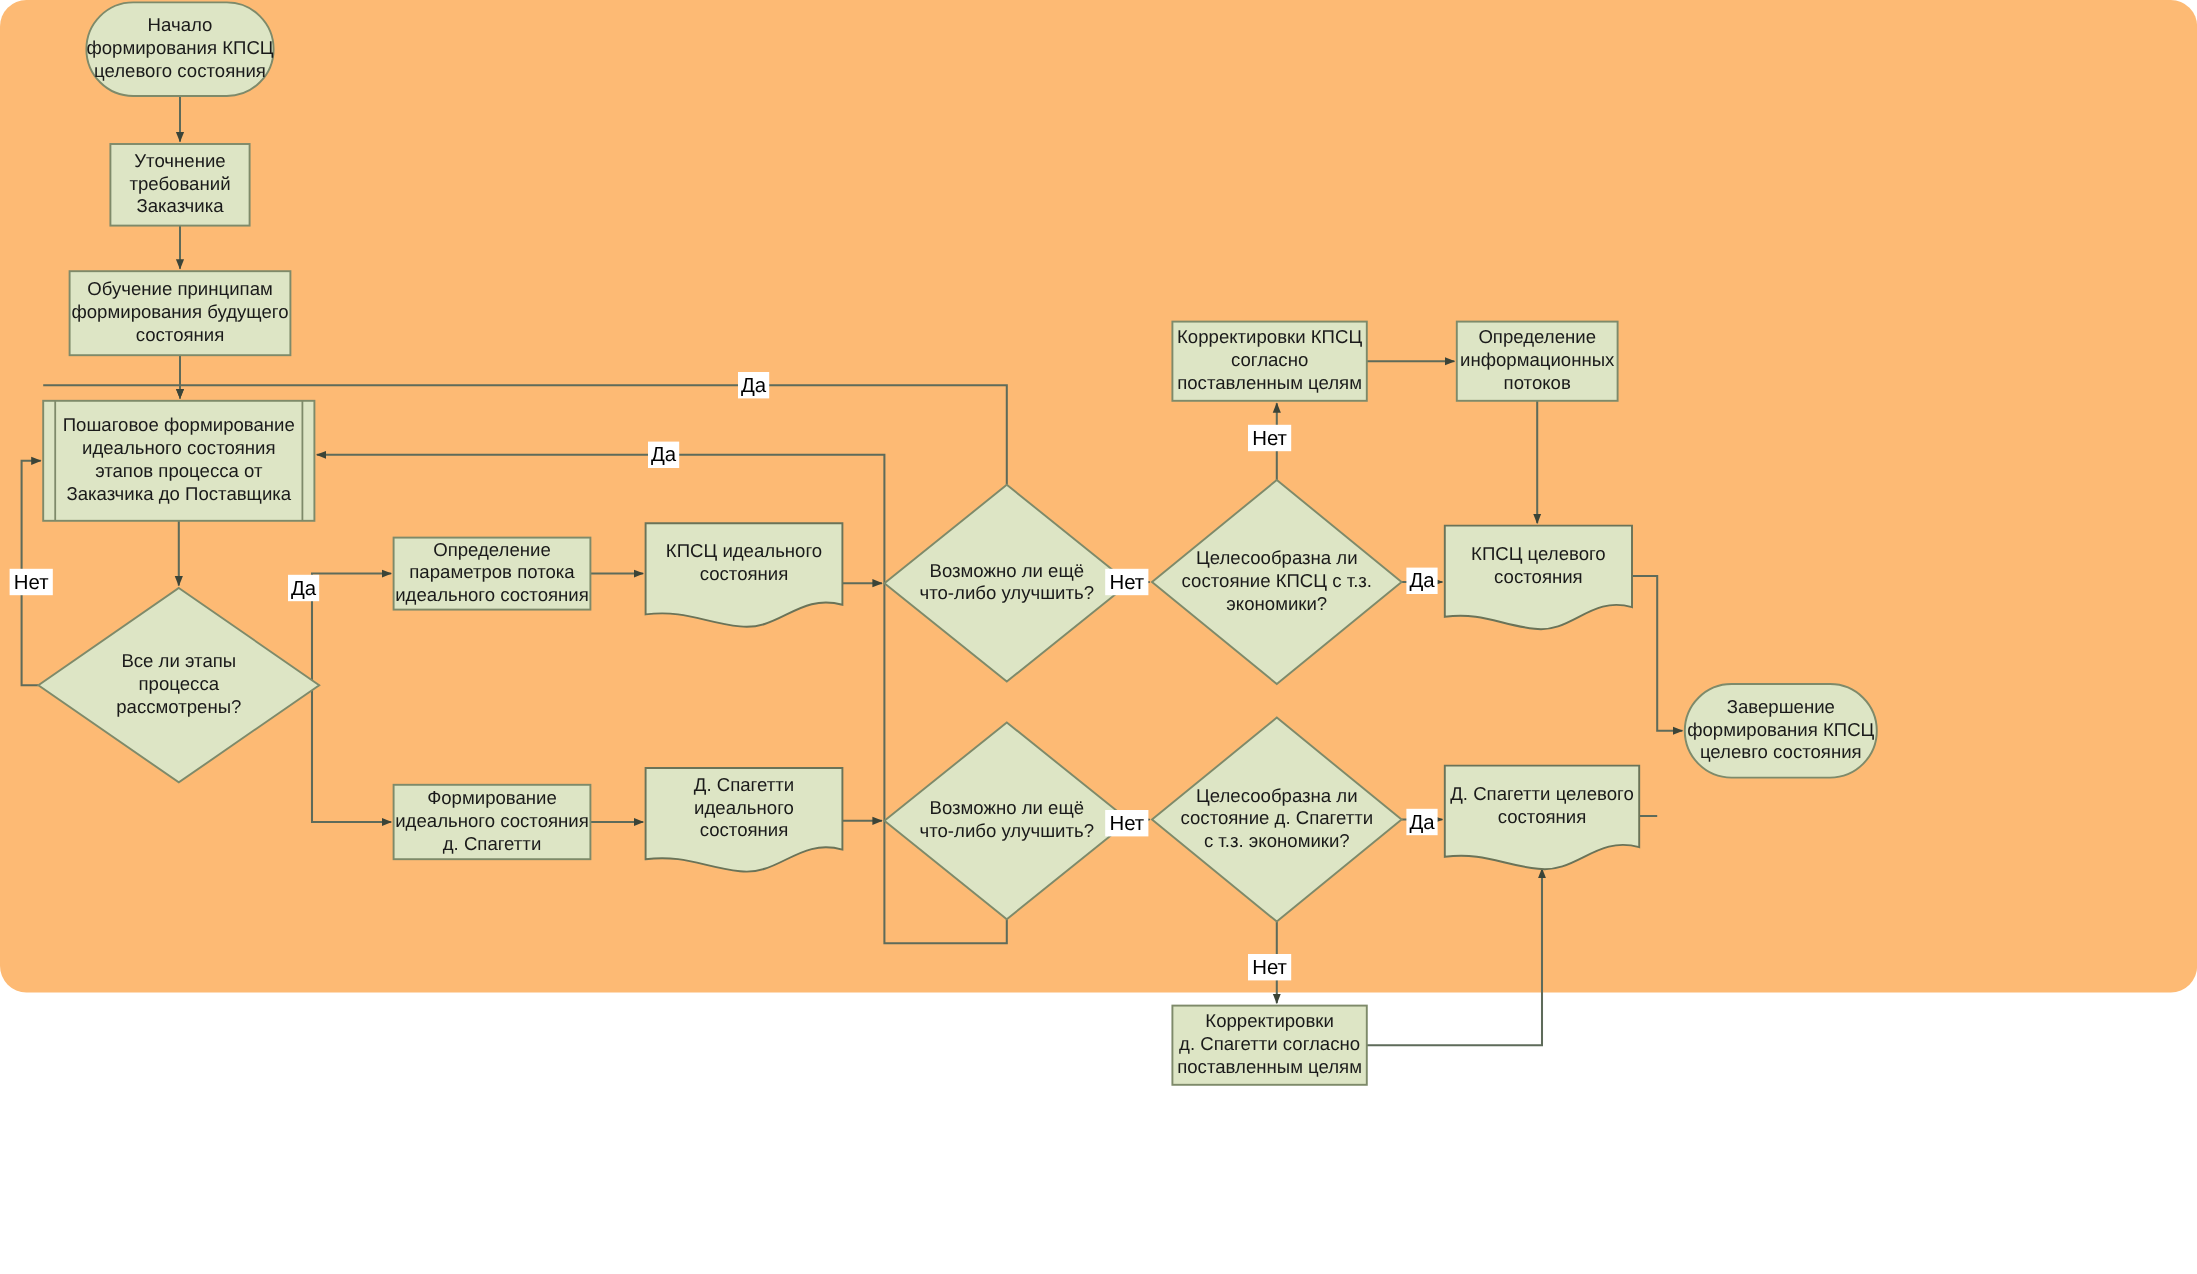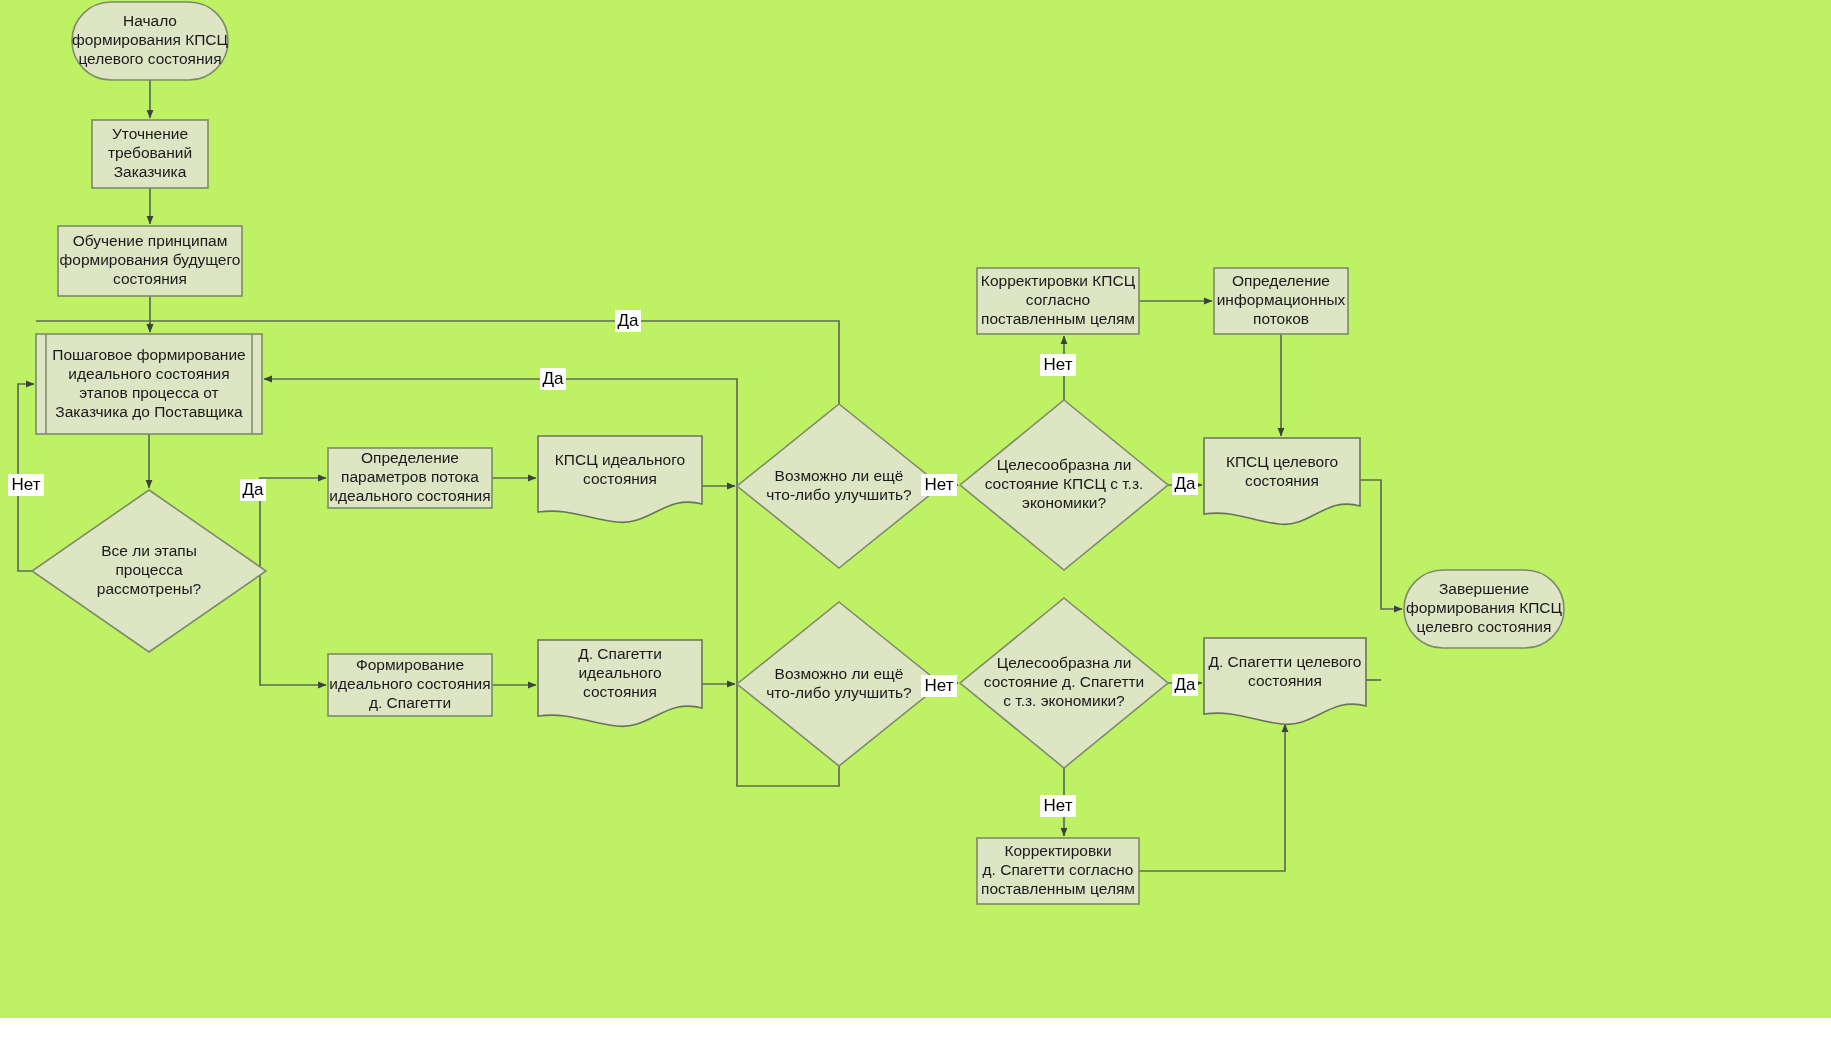--- a/index.html
+++ b/index.html
@@ -9,22 +9,23 @@
   }
   body {
     font-family: "Liberation Sans", sans-serif;
     width: 1831px;
     height: 1062px;
     overflow: hidden;
   }
   #canvas {
     position: relative;
     width: 1831px;
-    height: 1018px;
-    background: #bef264;
+    height: 827px;
+    background: #fdba74;
+    border-radius: 22px;
   }
   svg.flow {
     position: absolute;
     top: 0;
     left: 0;
     width: 1831px;
     height: 1062px;
   }
   .shape-fill {
     fill: #dde5c5;

